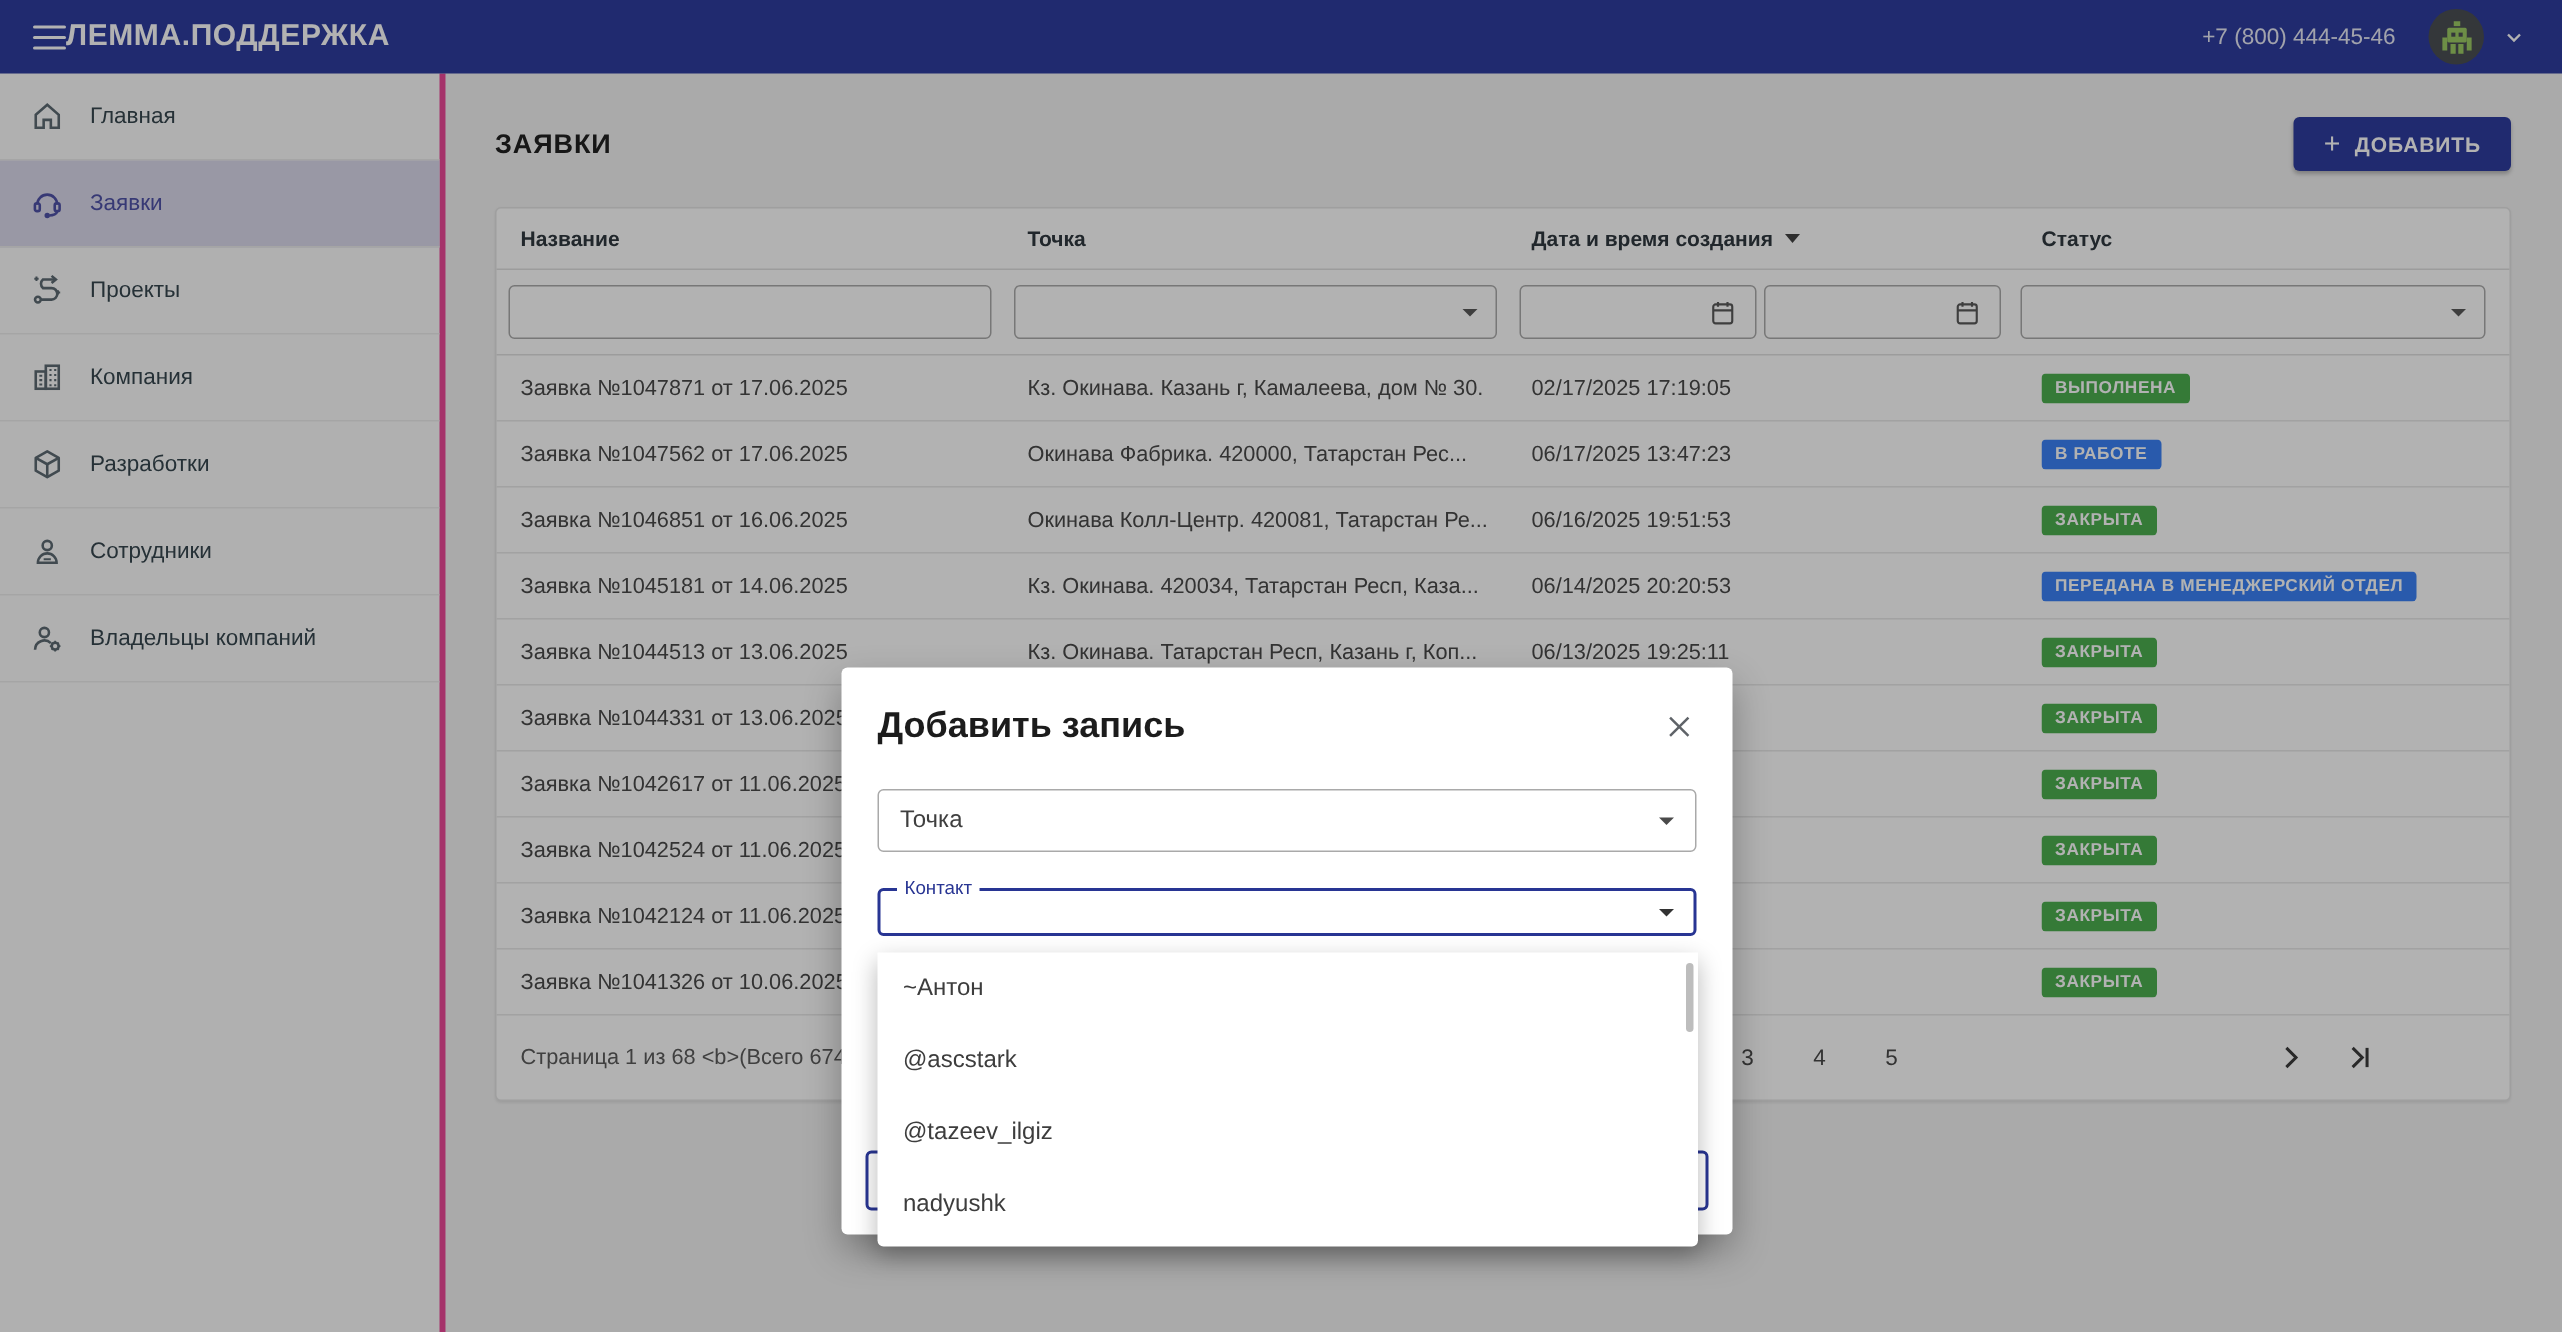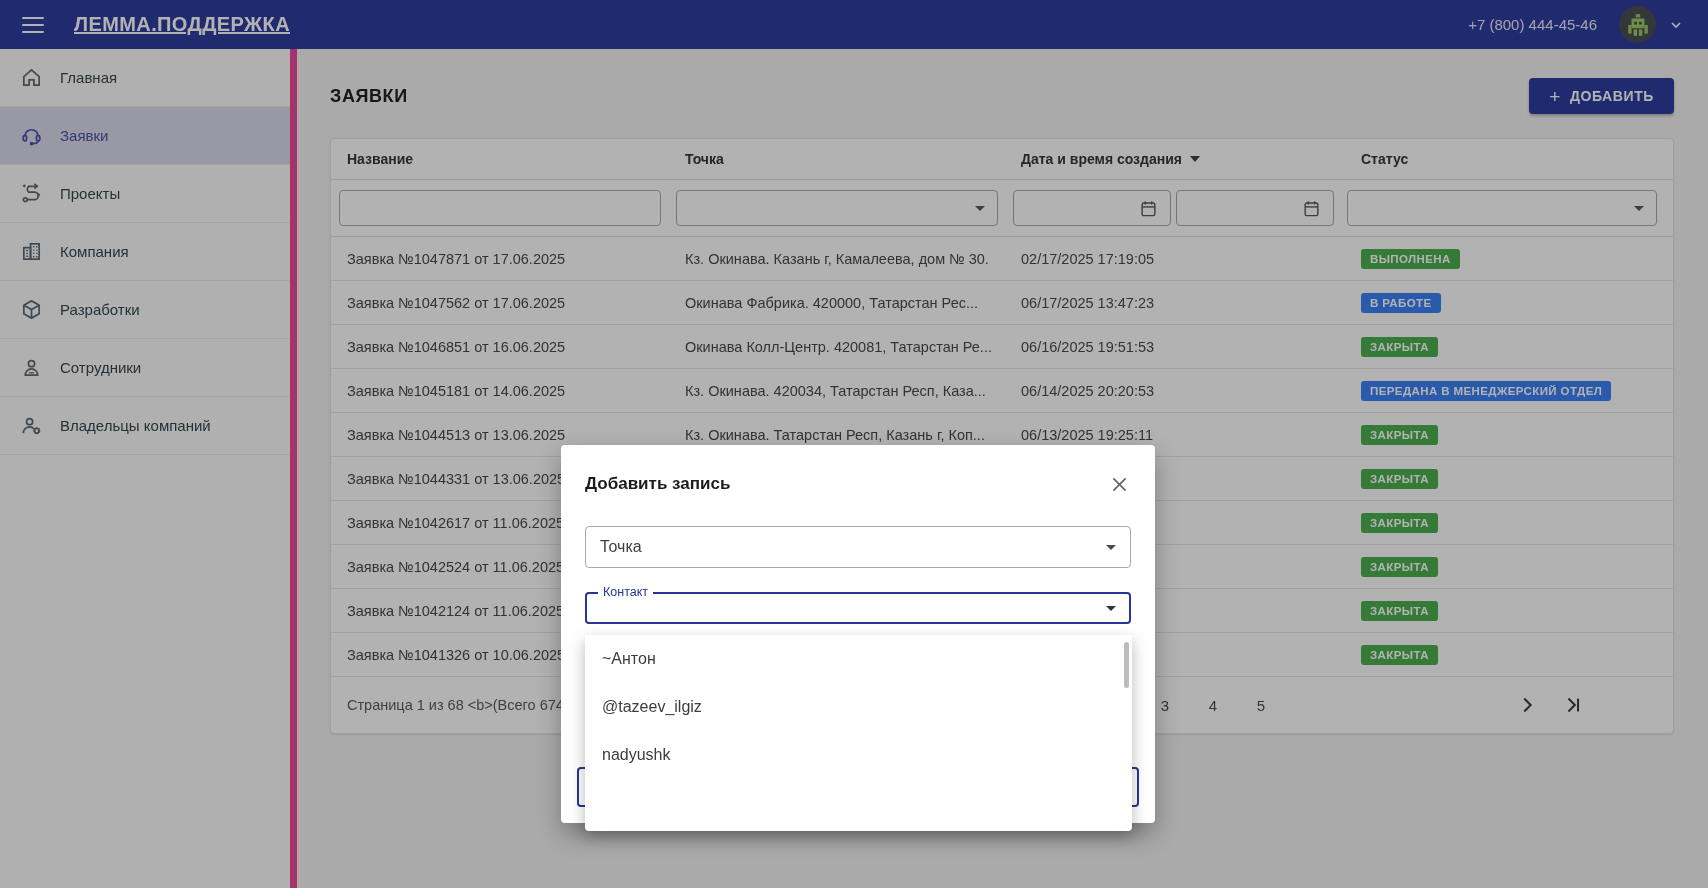--- a/index.html
+++ b/index.html
@@ -4,29 +4,29 @@
 <style>
   html,body{margin:0;padding:0;background:#ffffff;}
   .app{position:relative;width:1708px;height:888px;overflow:hidden;
        font-family:"Liberation Sans",sans-serif;background:#f4f4f4;}
 
   
   .topbar{position:absolute;top:0;left:0;right:0;height:49px;background:#2f3da0;
           display:flex;align-items:center;padding:0 24px 0 22px;box-sizing:border-box;color:#fff;z-index:2;}
   .hamburger{width:22px;height:16px;display:flex;flex-direction:column;justify-content:space-between;cursor:pointer;}
   .hamburger span{display:block;height:2px;background:#fff;border-radius:1px;}
-  .brand{font-size:20px;font-weight:bold;letter-spacing:.4px;margin-left:30px;text-decoration:underline;}
+  .brand{font-size:20px;font-weight:bold;letter-spacing:.4px;}
   .phone{margin-left:auto;font-size:15px;color:#e8eaf6;}
   .avatar{width:37px;height:37px;border-radius:50%;background:#4b4f54;margin-left:22px;
           display:flex;align-items:center;justify-content:center;cursor:pointer;}
   .user-caret{margin-left:12px;cursor:pointer;display:flex;}
 
   
   .sidebar{position:absolute;top:49px;left:0;bottom:0;width:297px;background:#fdfdfd;
-           border-right:7px solid #ec4899;box-sizing:border-box;z-index:1;}
+           border-right:4px solid #ec4899;box-sizing:border-box;z-index:1;}
   .s-item{height:57px;display:flex;align-items:center;gap:17px;padding:0 19px;cursor:pointer;
           border-bottom:1px solid #ededed;color:#37474f;font-size:15px;}
   .s-item .s-icon{width:24px;height:24px;display:flex;align-items:center;justify-content:center;color:#5d6b73;}
   .s-item.active{background:#dbdaec;color:#4f52a8;}
   .s-item.active .s-icon{color:#4f52a8;}
 
   
   .main{position:absolute;top:49px;left:297px;right:0;bottom:0;background:#f4f4f4;}
   .page-head{display:flex;align-items:center;justify-content:space-between;margin:29px 34px 0 33px;height:36px;}
   .page-title{font-size:18px;font-weight:bold;color:#212121;letter-spacing:.6px;}
@@ -69,21 +69,21 @@
   .pg-num{width:28px;height:30px;background:none;border:none;font-family:inherit;font-size:15px;
           color:#4a4a4a;cursor:pointer;}
   .pg-nav{position:absolute;right:88px;display:flex;gap:22px;}
   .pg-btn{background:none;border:none;padding:0;width:24px;height:24px;color:#3c3c3c;cursor:pointer;display:flex;align-items:center;justify-content:center;}
 
   
   .overlay{position:absolute;inset:0;background:rgba(0,0,0,.30);z-index:50;}
   .modal{position:absolute;left:561px;top:445px;width:594px;height:378px;background:#fff;border-radius:4px;
          box-shadow:0 11px 25px rgba(0,0,0,.3);z-index:60;box-sizing:border-box;padding:24px 24px 0 24px;}
   .m-head{display:flex;align-items:center;justify-content:space-between;height:30px;}
-  .m-title{font-size:17px;font-weight:bold;color:#1c1c1c;}
+  .m-title{font-size:24px;font-weight:bold;color:#1c1c1c;}
   .m-close{background:none;border:none;padding:0;width:24px;height:24px;cursor:pointer;color:#5f6368;
            display:flex;align-items:center;justify-content:center;}
   .m-select{margin-top:27px;height:40px;border:1px solid #a9a9a9;border-radius:4px;display:flex;
             align-items:center;justify-content:space-between;padding:0 14px;font-size:16px;color:#3f3f3f;cursor:pointer;}
   .m-select .sel-caret{border-top-color:#4a4a4a;}
   .m-contact{position:relative;margin-top:24px;height:32px;border:2px solid #283593;border-radius:4px;
              box-sizing:border-box;display:flex;align-items:center;justify-content:flex-end;padding:0 13px;cursor:text;}
   .m-contact-label{position:absolute;top:-9px;left:11px;background:#fff;padding:0 5px;font-size:12.5px;
                    color:#283593;}
   .m-contact .sel-caret{border-top-color:#333;}
@@ -371,17 +371,18 @@
       <span></span>
       <span class="sel-caret"></span>
     </div>
     <button class="m-submit"></button>
   </div>
 
   <div class="dropdown">
 
     <div class="dd-scrollbar"></div>
   <div class="dd-item">~Антон</div>
+      <div class="dd-item">@ascstark</div>
       <div class="dd-item">@tazeev_ilgiz</div>
       <div class="dd-item">nadyushk</div>
     </div>
 
 </div>
 
 </body></html>

